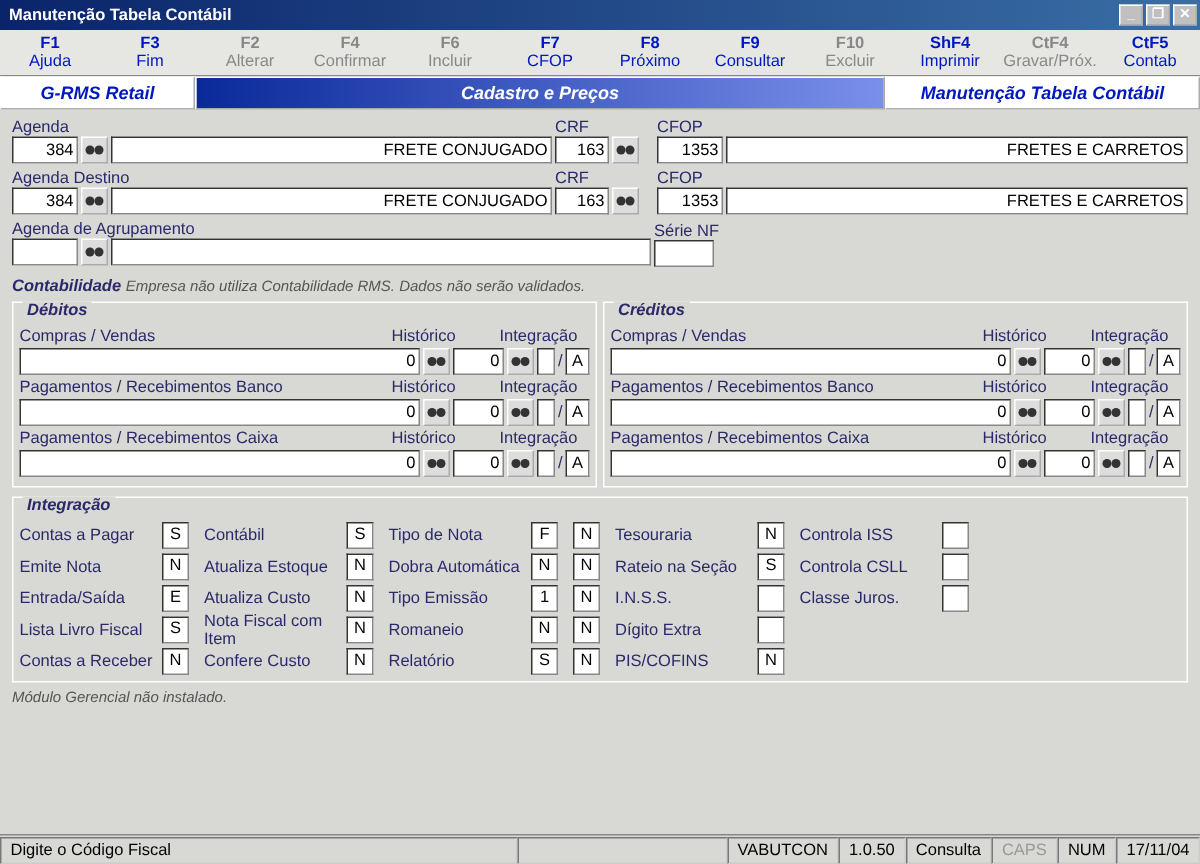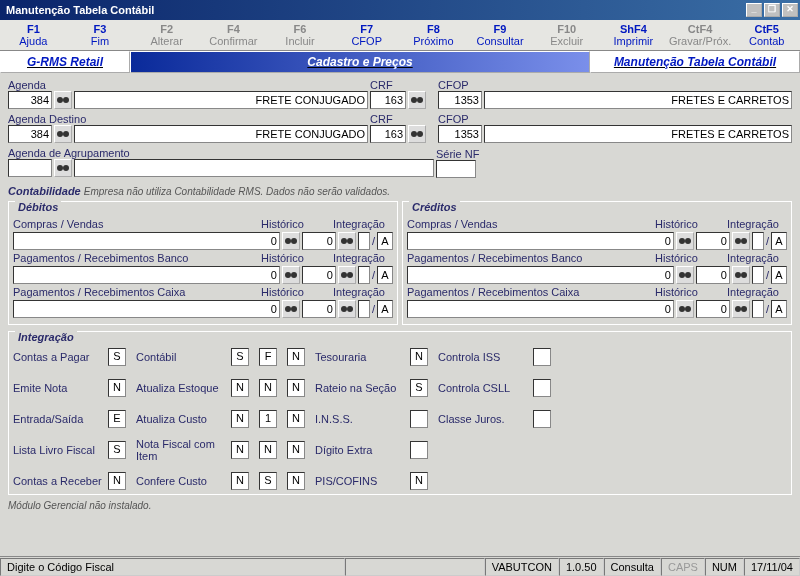--- a/index.html
+++ b/index.html
@@ -6,38 +6,38 @@
   body { font-family: "MS Sans Serif", Arial, sans-serif; font-size: 11px; background: #d8d8d4; width: 800px; height: 576px; overflow: hidden; }
   .titlebar { background: linear-gradient(to right, #0a246a, #3a6ea5); color: #fff; height: 20px; display: flex; align-items: center; justify-content: space-between; padding: 0 2px; }
   .titlebar .text { font-weight: bold; padding-left: 4px; font-size:11px;}
   .winbtns { display: flex; gap: 2px; }
   .winbtn { width: 16px; height: 14px; background: #c0c0c0; border: 1px outset #fff; font-family: Arial; font-size: 9px; text-align: center; line-height: 11px; font-weight:bold;}
   .fkeys { display: flex; background: #e6e6e2; border-bottom: 1px solid #888; justify-content: space-between;}
   .fkey { flex: 1; text-align: center; padding: 3px 0; font-size: 11px; cursor: pointer;}
   .fkey .top { font-weight: bold; color: #0018c0; }
   .fkey .bot { color: #0018c0; }
   .fkey.disabled .top, .fkey.disabled .bot { color: #888; }
-  .modebar { display: flex; height: 22px; text-decoration: underline; }
+  .modebar { display: flex; height: 22px; }
   .modebar .seg { display: flex; align-items: center; justify-content: center; font-weight: bold; font-style: italic; font-size: 12px; border: 1px outset #fff;}
   .seg1 { width: 130px; background: #fff; color: #0018c0; }
   .seg2 { flex: 1; background: linear-gradient(to right,#0a2a9a,#7a8fea); color: #fff; }
   .seg3 { width: 210px; background: #fff; color: #0018c0; }
   .form { padding: 6px 8px 2px 8px; }
   .row { display: flex; align-items: center; gap: 2px; margin-bottom: 2px; }
   .lbl { color: #2a2a6a; font-size: 11px; }
   .inp { background: #fff; border: 1px inset #888; height: 18px; font-size: 11px; padding: 1px 2px; text-align: right; }
   .binoc { width: 18px; height: 18px; background: #ddd; border: 1px outset #fff; display:inline-flex;align-items:center;justify-content:center;font-size:10px;}
   .field-group { border: 1px groove #fff; margin-top: 2px; position: relative; padding: 16px 4px 4px 4px; }
   .field-group > .legend { position: absolute; top: -1px; left: 6px; background: #d8d8d4; padding: 0 3px; color: #2a2a6a; font-weight: bold; font-style: italic; font-size:11px; }
   .halves { display: flex; gap: 4px; }
   .half { flex: 1; }
   .dcrow { display:flex; align-items:center; gap:2px; margin-bottom:2px;}
   .dcrow .c1 { flex:1; }
   .intrg { display:flex; flex-wrap: nowrap;}
-  .intcol { display:flex; flex-direction:column; gap:13px; }
+  .intcol { display:flex; flex-direction:column; gap:3px; }
   .intcol.lbls { width:95px; }
   .intcol.vals { width:22px; margin-right:6px;}
   .intitem { height:18px; display:flex; align-items:center; font-size:11px; color:#2a2a6a;}
   .valbox { width:18px; height:18px; background:#fff; border:1px inset #888; text-align:center; line-height:15px; font-size:11px;}
   .note { color:#555; font-size:10px; padding:3px 8px; font-style: italic;}
   .statusbar { position:absolute; bottom:0; left:0; right:0; height:20px; background:#d8d8d4; border-top:1px solid #888; display:flex; align-items:center; font-size:11px;}
   .statusbar .cell { border:1px inset #ccc; height:18px; padding:1px 6px; display:flex; align-items:center;}
   .statusbar .stretch { flex:1; }
   .grey { color:#999;}
   svg.bico { width:14px; height:10px;}
@@ -401,20 +401,27 @@
           <div class="intitem">Nota Fiscal com Item</div>
           <div class="intitem">Confere Custo</div>
         </div>
         <div class="intcol vals">
           <div class="valbox">S</div>
           <div class="valbox">N</div>
           <div class="valbox">N</div>
           <div class="valbox">N</div>
           <div class="valbox">N</div>
         </div>
+        <div class="intcol lbls">
+          <div class="intitem">Tipo de Nota</div>
+          <div class="intitem">Dobra Automática</div>
+          <div class="intitem">Tipo Emissão</div>
+          <div class="intitem">Romaneio</div>
+          <div class="intitem">Relatório</div>
+        </div>
         <div class="intcol vals">
           <div class="valbox">F</div>
           <div class="valbox">N</div>
           <div class="valbox">1</div>
           <div class="valbox">N</div>
           <div class="valbox">S</div>
         </div>
         <div class="intcol vals">
           <div class="valbox">N</div>
           <div class="valbox">N</div>

